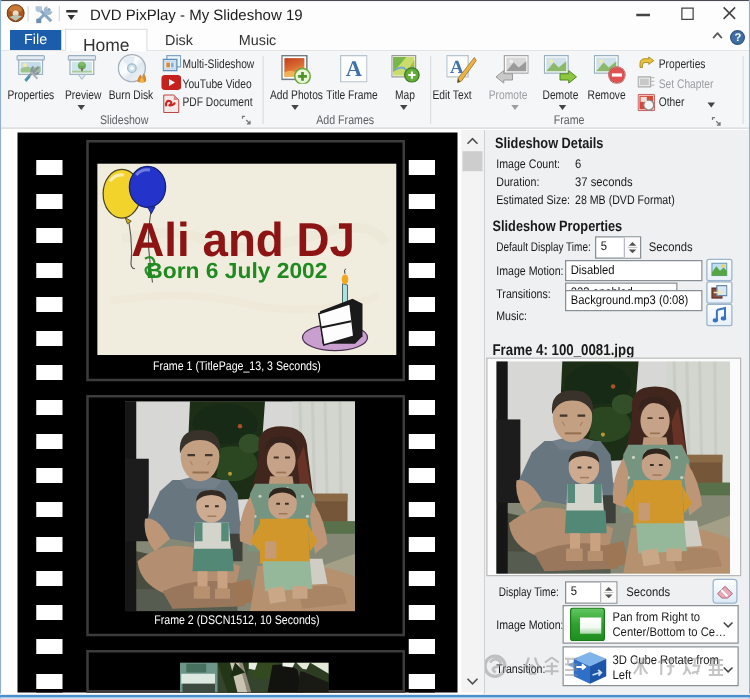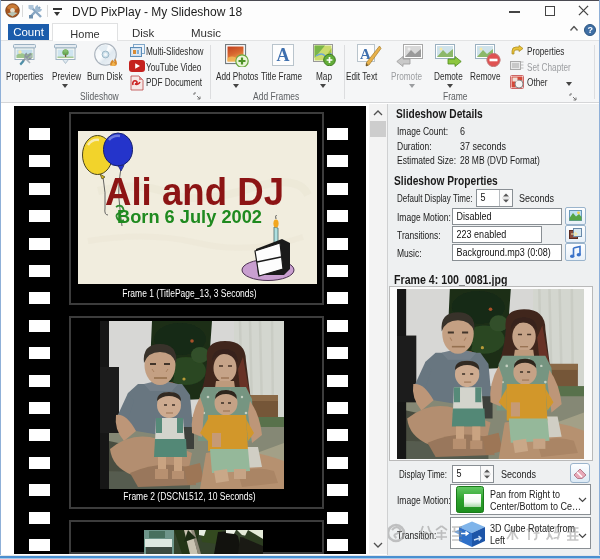--- a/index.html
+++ b/index.html
@@ -37,31 +37,31 @@
       <path d="M4 4 L14 14"></path>
         <path d="M13 4 L3 14"></path>
     </g>
     <path d="M1.5 2 L6.5 2 L6.5 5.5 L4 7 L1.5 5.5 Z" fill="#aec5da"></path>
     <path d="M11 2 a3.5 3.5 0 1 0 4 4 l-2.5 0 l-1.5 -1.5 Z" fill="#9db9d2"></path>
     <rect x="2" y="12" width="4" height="3.5" fill="#6d8fae"></rect>
   </svg>
   <div class="abs" style="left:46px;top:4px;width:1px;height:12px;background:#d9d9d9"></div>
   <div class="abs" style="left:52px;top:7px;width:9px;height:2px;background:#333"></div>
   <div class="dd" style="left:53px;top:11px;border-top-color:#333"></div>
-  <div class="abs" style="left:71px;top:4px;font-size:12px;color:#1c1c1c">DVD PixPlay - My Slideshow 18</div>
+  <div class="abs" style="left:71px;top:4px;font-size:12px;color:#1c1c1c">DVD PixPlay - My Slideshow 19</div>
   <div class="abs" style="left:508px;top:10px;width:11px;height:1.5px;background:#444"></div>
   <div class="abs" style="left:544px;top:5px;width:10px;height:10px;border:1.4px solid #444"></div>
   <svg class="abs" style="left:577px;top:4px" width="11" height="11" viewBox="0 0 12 12">
       <path d="M1 1 L11 11 M11 1 L1 11" stroke="#444" stroke-width="1.4"></path>
     </svg>
 </div>
 
 <div class="abs" style="left:1px;top:22px;width:598px;height:19px;background:#fdfdfd;border-bottom:1px solid #e2e3e4"></div>
-<div class="abs" style="left:8px;top:24px;width:41px;height:16px;background:#1b5cab;color:#fff;font-size:11.5px;text-align:center;padding-top:2px">Count</div>
-<div class="abs" style="left:52px;top:23px;width:66px;height:19px;background:#fff;border:1px solid #e0e1e2;border-bottom:none;color:#333;font-size:11px;text-align:center;padding-top:4px">Home</div>
+<div class="abs" style="left:8px;top:24px;width:41px;height:16px;background:#1b5cab;color:#fff;font-size:11.5px;text-align:center;padding-top:2px">File</div>
+<div class="abs" style="left:52px;top:23px;width:66px;height:19px;background:#fff;border:1px solid #e0e1e2;border-bottom:none;color:#333;font-size:14px;text-align:center;padding-top:4px">Home</div>
 <div class="abs" style="left:132px;top:27px;font-size:11.5px;color:#333">Disk</div>
 <div class="abs" style="left:191px;top:27px;font-size:11.5px;color:#333">Music</div>
 <svg class="abs" style="left:569px;top:25px" width="10" height="7" viewBox="0 0 10 7">
     <path d="M1.5 5.5 L5 1.5 L8.5 5.5" stroke="#5a5a5a" stroke-width="1.4" fill="none" stroke-linejoin="round"></path>
   </svg>
 <div class="abs" style="left:584px;top:24px;width:12px;height:12px;border-radius:50%;background:#3f6fa5;border:1px solid #2d5680"></div>
 <div class="abs" style="left:587.5px;top:25px;font-size:9px;font-weight:bold;color:#fff">?</div>
 
 <div class="abs" style="left:1px;top:41px;width:598px;height:62px;background:#f5f6f7;border-bottom:1px solid #d5d6d8"></div>
 
@@ -401,21 +401,21 @@
     <path d="M4 9.5 L7 6.5 L1 6.5 Z" fill="#555"></path>
   <path d="M0 5 L8 5" stroke="#c8c8c8" stroke-width="0.8"></path>
 </svg>
 <div class="lbl" style="left:519px;top:193px">Seconds</div>
 
 <div class="lbl" style="left:397px;top:212px;transform:scaleX(0.85)">Image Motion:</div>
 <div class="field" style="left:452px;top:208px;width:110px;height:17px"><span>Disabled</span></div>
 <div class="lbl" style="left:397px;top:230px;transform:scaleX(0.85)">Transitions:</div>
 <div class="field" style="left:452px;top:226px;width:90px;height:17px"><span>223 enabled</span></div>
 <div class="lbl" style="left:397px;top:248px;transform:scaleX(0.85)">Music:</div>
-<div class="field" style="left:452px;top:244px;width:110px;height:17px"><span>Background.mp3 (0:08)</span></div>
+<div class="field" style="left:452px;top:232px;width:110px;height:17px"><span>Background.mp3 (0:08)</span></div>
 <div class="abs" style="left:565px;top:207px;width:21px;height:18px;background:linear-gradient(#fdfeff,#e8f0f8);border:1px solid #9ab4cc;border-radius:2px"></div>
 <svg class="abs" style="left:569px;top:210px" width="13" height="11" viewBox="0 0 13 11">
   <rect x="0.5" y="0.5" width="12" height="10" fill="#bfe0f2" stroke="#6898b8"></rect>
   <path d="M0.5 8 L4 3 L7 6.5 L10 4 L12.5 7 L12.5 10.5 L0.5 10.5 Z" fill="#55a545"></path>
   <circle cx="9.5" cy="2.8" r="1.4" fill="#f2d24a"></circle>
 </svg>
 <div class="abs" style="left:565px;top:225px;width:21px;height:18px;background:linear-gradient(#fdfeff,#e8f0f8);border:1px solid #9ab4cc;border-radius:2px"></div>
 <svg class="abs" style="left:569px;top:228px" width="13" height="11" viewBox="0 0 13 11">
   <rect x="0.5" y="2.5" width="8" height="8" fill="#8a4a3a" stroke="#5a2a20"></rect>
   <rect x="4.5" y="0.5" width="8" height="8" fill="#d8e8f0" stroke="#6888a8"></rect>

